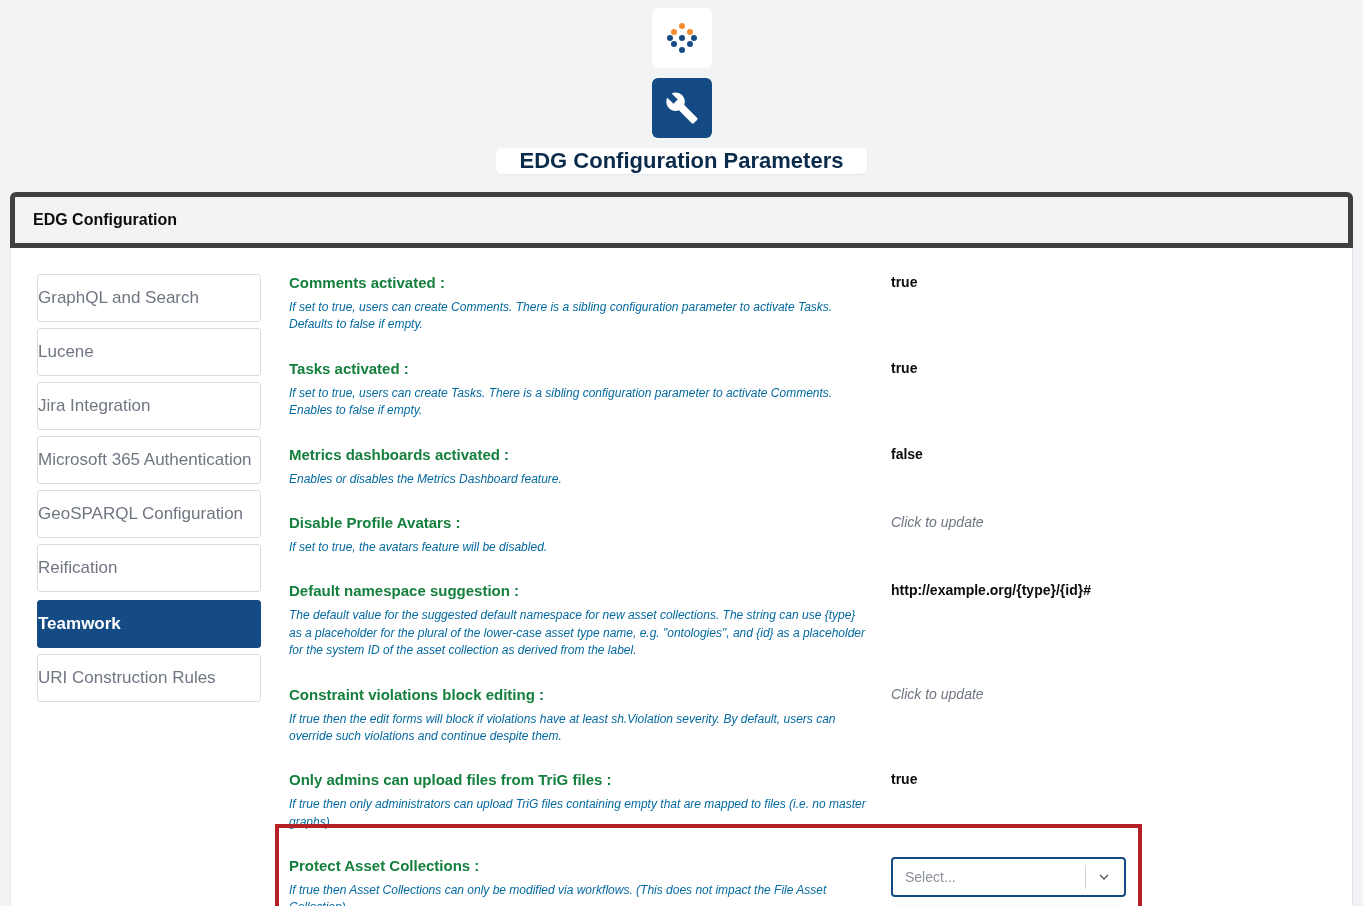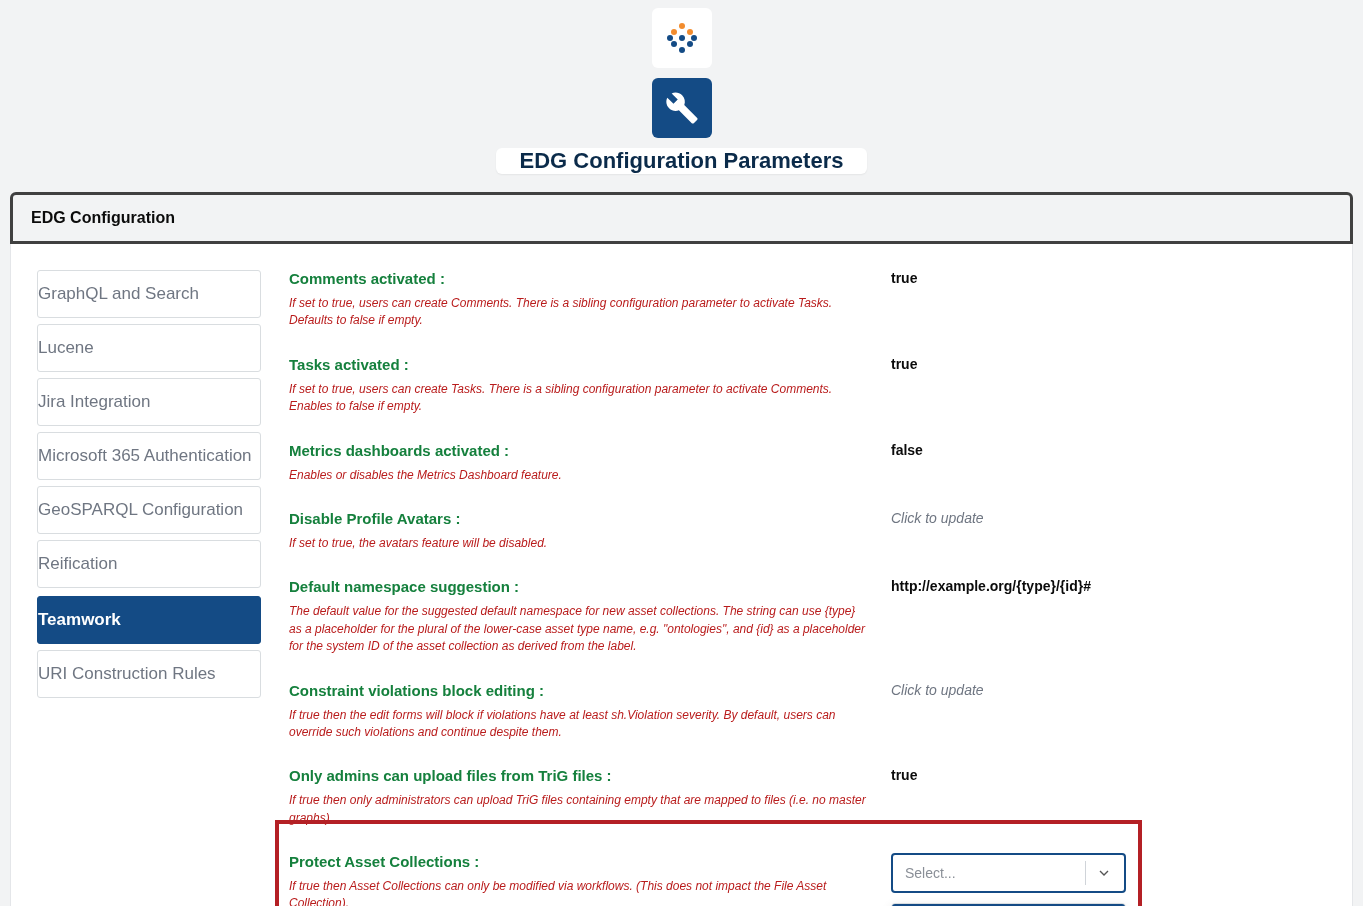--- a/index.html
+++ b/index.html
@@ -50,21 +50,21 @@
     padding: 0 24px;
     box-shadow: 0 1px 2px rgba(0,0,0,0.06);
   }
   .title-card h1 {
     font-size: 22px;
     font-weight: 700;
     color: #0b2b4a;
   }
   .section-header {
     background: #f2f3f4;
-    border: 3px solid #404040;
+    border: 5px solid #404040;
     border-radius: 6px 6px 0 0;
     margin: 10px 10px 0 10px;
     padding: 14px 18px;
     font-weight: 700;
     font-size: 16px;
     color: #0b0b0b;
   }
   .main-card {
     background: #fff;
     border: 1px solid #e4e6e9;
@@ -112,21 +112,21 @@
   }
   .param-title {
     font-weight: 700;
     font-size: 15px;
     color: #15803d;
     margin-bottom: 8px;
   }
   .param-desc {
     font-style: italic;
     font-size: 12px;
-    color: #b91c1c;
+    color: #0369a1;
     line-height: 1.45;
   }
   .param-value {
     width: 235px;
     flex-shrink: 0;
     font-weight: 700;
     font-size: 14px;
     color: #0b0b0b;
   }
   .param-value.placeholder {

